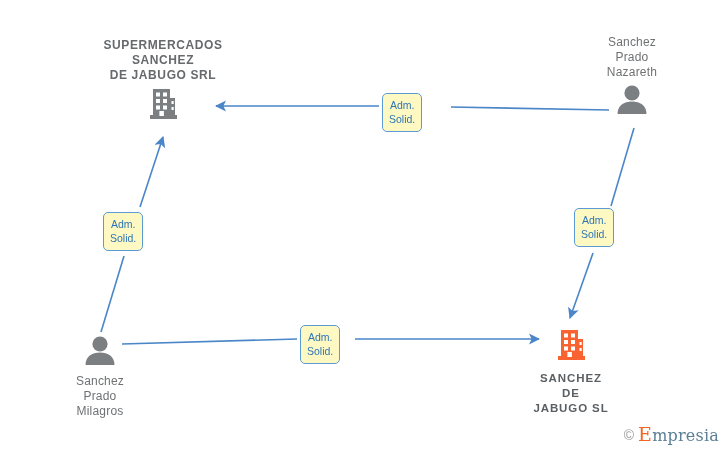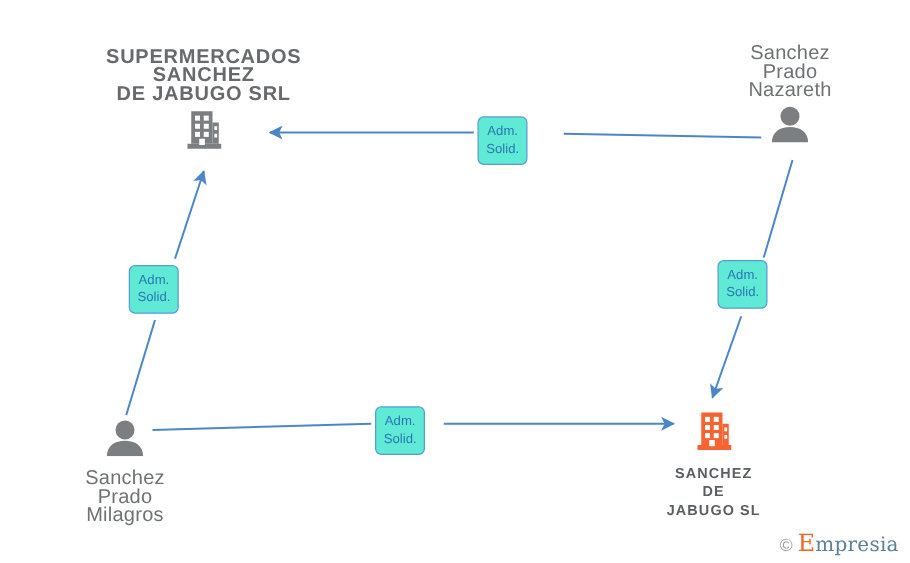--- a/index.html
+++ b/index.html
@@ -31,21 +31,21 @@
     display: flex;
     flex-direction: column;
     align-items: center;
     width: 170px;
     margin-left: -85px;
   }
   .node .icon {
     display: block;
   }
   .node-label {
-    font-size: 16px;
+    font-size: 12px;
     line-height: 15px;
     text-align: center;
     color: #6f7173;
     letter-spacing: .2px;
     white-space: pre-line;
   }
   .node-label.company {
     font-weight: bold;
     color: #666a6d;
     letter-spacing: .6px;
@@ -56,21 +56,21 @@
     letter-spacing: .9px;
     font-size: 11.5px;
   }
   .label-above { margin-bottom: 4px; }
   .label-below { margin-top: 5px; }
 
   
   .chip {
     position: absolute;
     box-sizing: border-box;
-    background: #5eead4;
+    background: #fef9c3;
     border: 1.4px solid #5b9bd5;
     border-radius: 5px;
     color: #2e75b6;
     font-size: 10.5px;
     line-height: 14px;
     text-align: center;
     padding: 4px 6px 5px 6px;
     white-space: pre-line;
     z-index: 5;
   }

